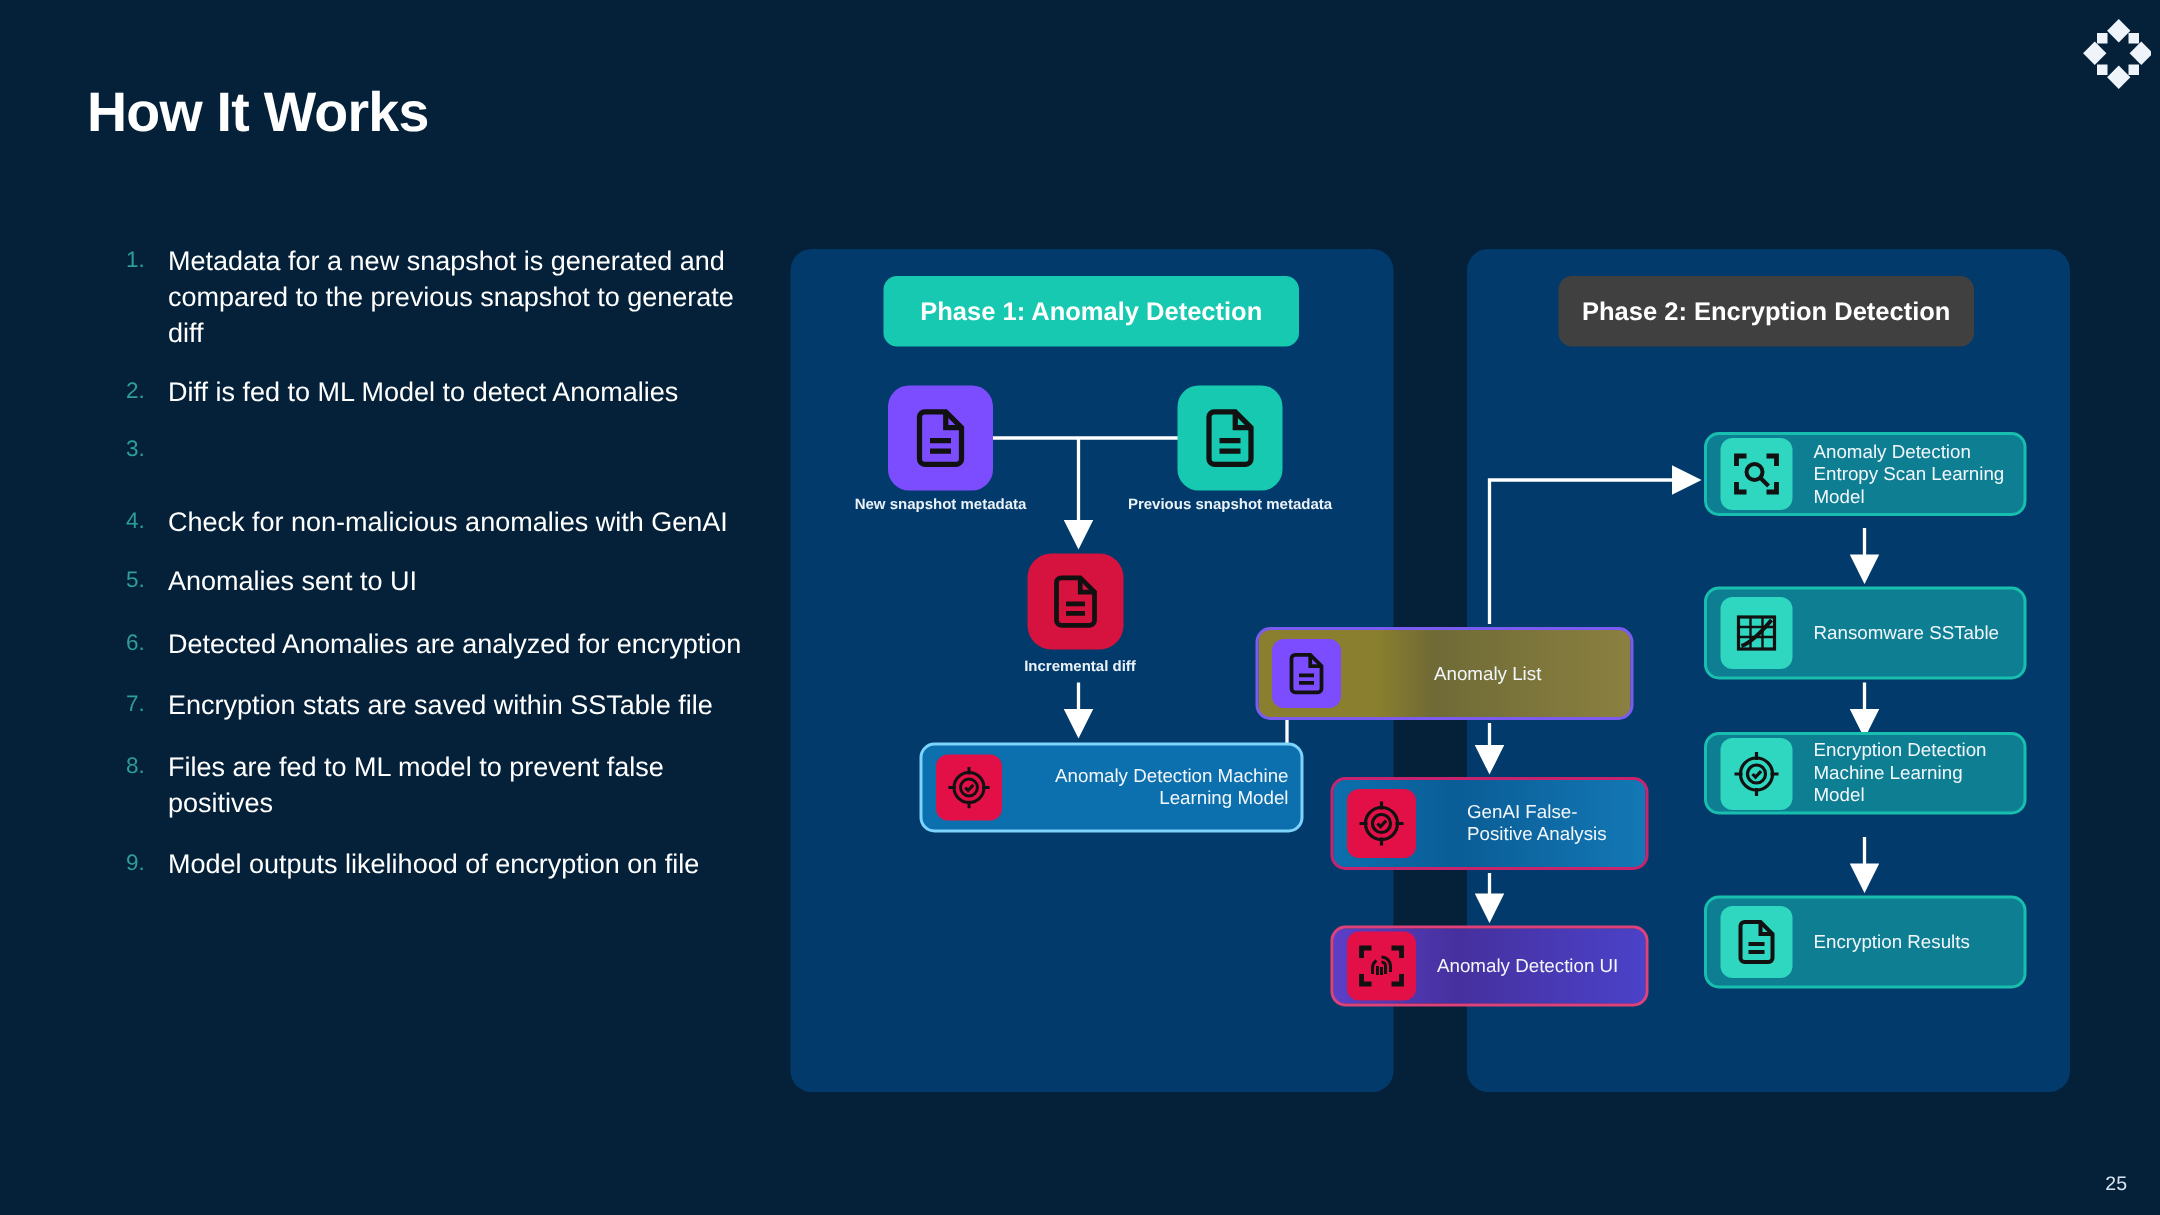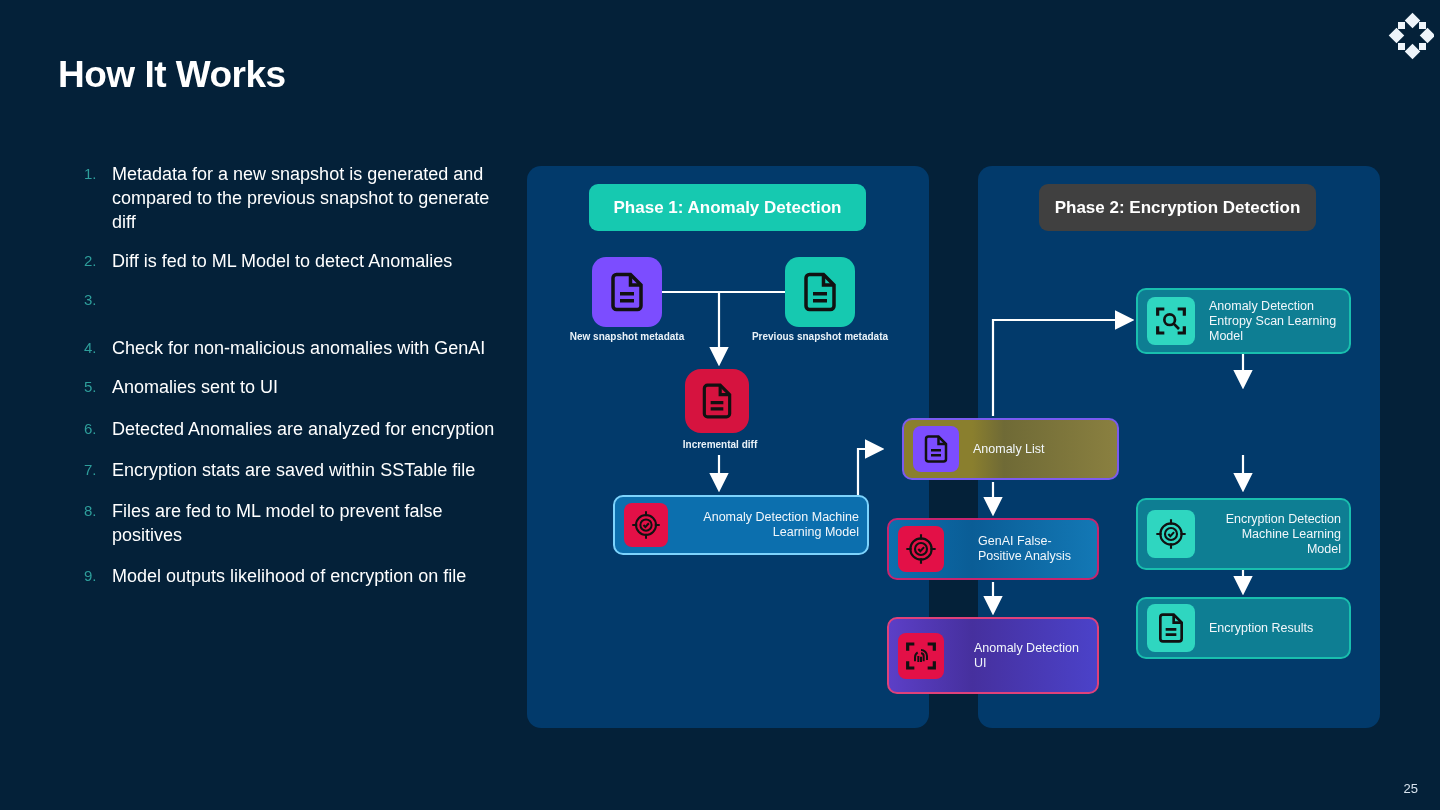--- a/index.html
+++ b/index.html
@@ -103,51 +103,51 @@
 
   
   #fb-admodel {
     left: 613px; top: 495px; width: 256px; height: 60px;
     background: #0c6fae; border: 2px solid #7dd3fc; text-align: right;
   }
   #fb-admodel .ficon { width: 44px; height: 44px; background: #e31047; }
 
   
   #fb-anomalylist {
-    left: 902px; top: 418px; width: 217px; height: 62px;
+    left: 837px; top: 418px; width: 252px; height: 62px;
     background: linear-gradient(90deg,#8a7f2e 0%,#8a7f2e 32%,#6f6a36 47%,#8a8040 100%);
     border: 2px solid #7b5bf0;
+    gap: 48px;
   }
   #fb-anomalylist .ficon { width: 46px; height: 46px; background: #7c4dff; }
 
   #fb-genai {
     left: 887px; top: 518px; width: 212px; height: 62px;
     background: linear-gradient(90deg,#0d6fae 0%,#0a5d96 40%,#1378b5 100%);
     border: 2px solid #c8246e;
     gap: 20px;
   }
   #fb-genai .ficon { width: 46px; height: 46px; background: #e31047; }
 
   #fb-adui {
-    left: 887px; top: 617px; width: 212px; height: 77px;
+    left: 887px; top: 617px; width: 212px; height: 54px;
     background: linear-gradient(90deg,#5c3fc7 0%,#46309e 40%,#4b42c9 100%);
     border: 2px solid #e0417a;
-    gap: 16px;
   }
   #fb-adui .ficon { width: 46px; height: 46px; background: #e31047; }
 
   
   .p2box {
     background: #0e7e93; border: 2px solid #19bfae;
     left: 1136px; width: 215px;
   }
   .p2box .ficon { width: 48px; height: 48px; background: #2fd6c0; }
-  #fb-entropy  { top: 288px; height: 66px; }
+  #fb-entropy  { top: 288px; height: 56px; }
   #fb-sstable  { top: 391px; height: 62px; }
-  #fb-encmodel { top: 498px; height: 72px; text-align: right; }
+  #fb-encmodel { top: 488px; height: 55px; }
   #fb-results  { top: 597px; height: 62px; text-align: center; }
 
   .svgwrap { position: absolute; left: 0; top: 0; width: 1440px; height: 810px; pointer-events: none; }
 </style>
 </head>
 <body>
 
 <div id="slide">
 
   <div id="logo">
@@ -316,20 +316,30 @@
     <span class="ficon">
       <svg width="32" height="32" viewBox="0 0 24 24">
         <path d="M2 8V3h5M22 8V3h-5M2 16v5h5M22 16v5h-5" fill="none" stroke="#111" stroke-width="2.4"></path>
         <circle cx="11" cy="11" r="4" fill="none" stroke="#111" stroke-width="2"></circle>
         <path d="M14 14l4 4" stroke="#111" stroke-width="2"></path>
       </svg>
     </span>
     <span class="flabel">Anomaly Detection Entropy Scan Learning Model</span>
   </div>
 
+  <div class="flowbox p2box" id="fb-sstable">
+    <span class="ficon">
+      <svg width="32" height="32" viewBox="0 0 24 24">
+        <rect x="3" y="4" width="18" height="16" fill="none" stroke="#111" stroke-width="1.6"></rect>
+        <path d="M3 9h18M3 14h18M9 4v16M15 4v16" stroke="#111" stroke-width="1.2"></path>
+        <path d="M4.5 18.5C9 17 14 12 19.5 5.5" fill="none" stroke="#111" stroke-width="2"></path>
+      </svg>
+    </span>
+    <span class="flabel">Ransomware SSTable</span>
+  </div>
 
   <div class="flowbox p2box" id="fb-encmodel">
     <span class="ficon">
       <svg width="32" height="32" viewBox="0 0 24 24">
           <circle cx="12" cy="12" r="8" fill="none" stroke="#111" stroke-width="1.6"></circle>
           <circle cx="12" cy="12" r="4.5" fill="none" stroke="#111" stroke-width="1.6"></circle>
           <path d="M12 1v4M12 19v4M1 12h4M19 12h4" stroke="#111" stroke-width="1.6"></path>
           <path d="M10 12l1.5 1.6L14.3 10.6" fill="none" stroke="#111" stroke-width="1.6"></path>
         </svg>
     </span>

